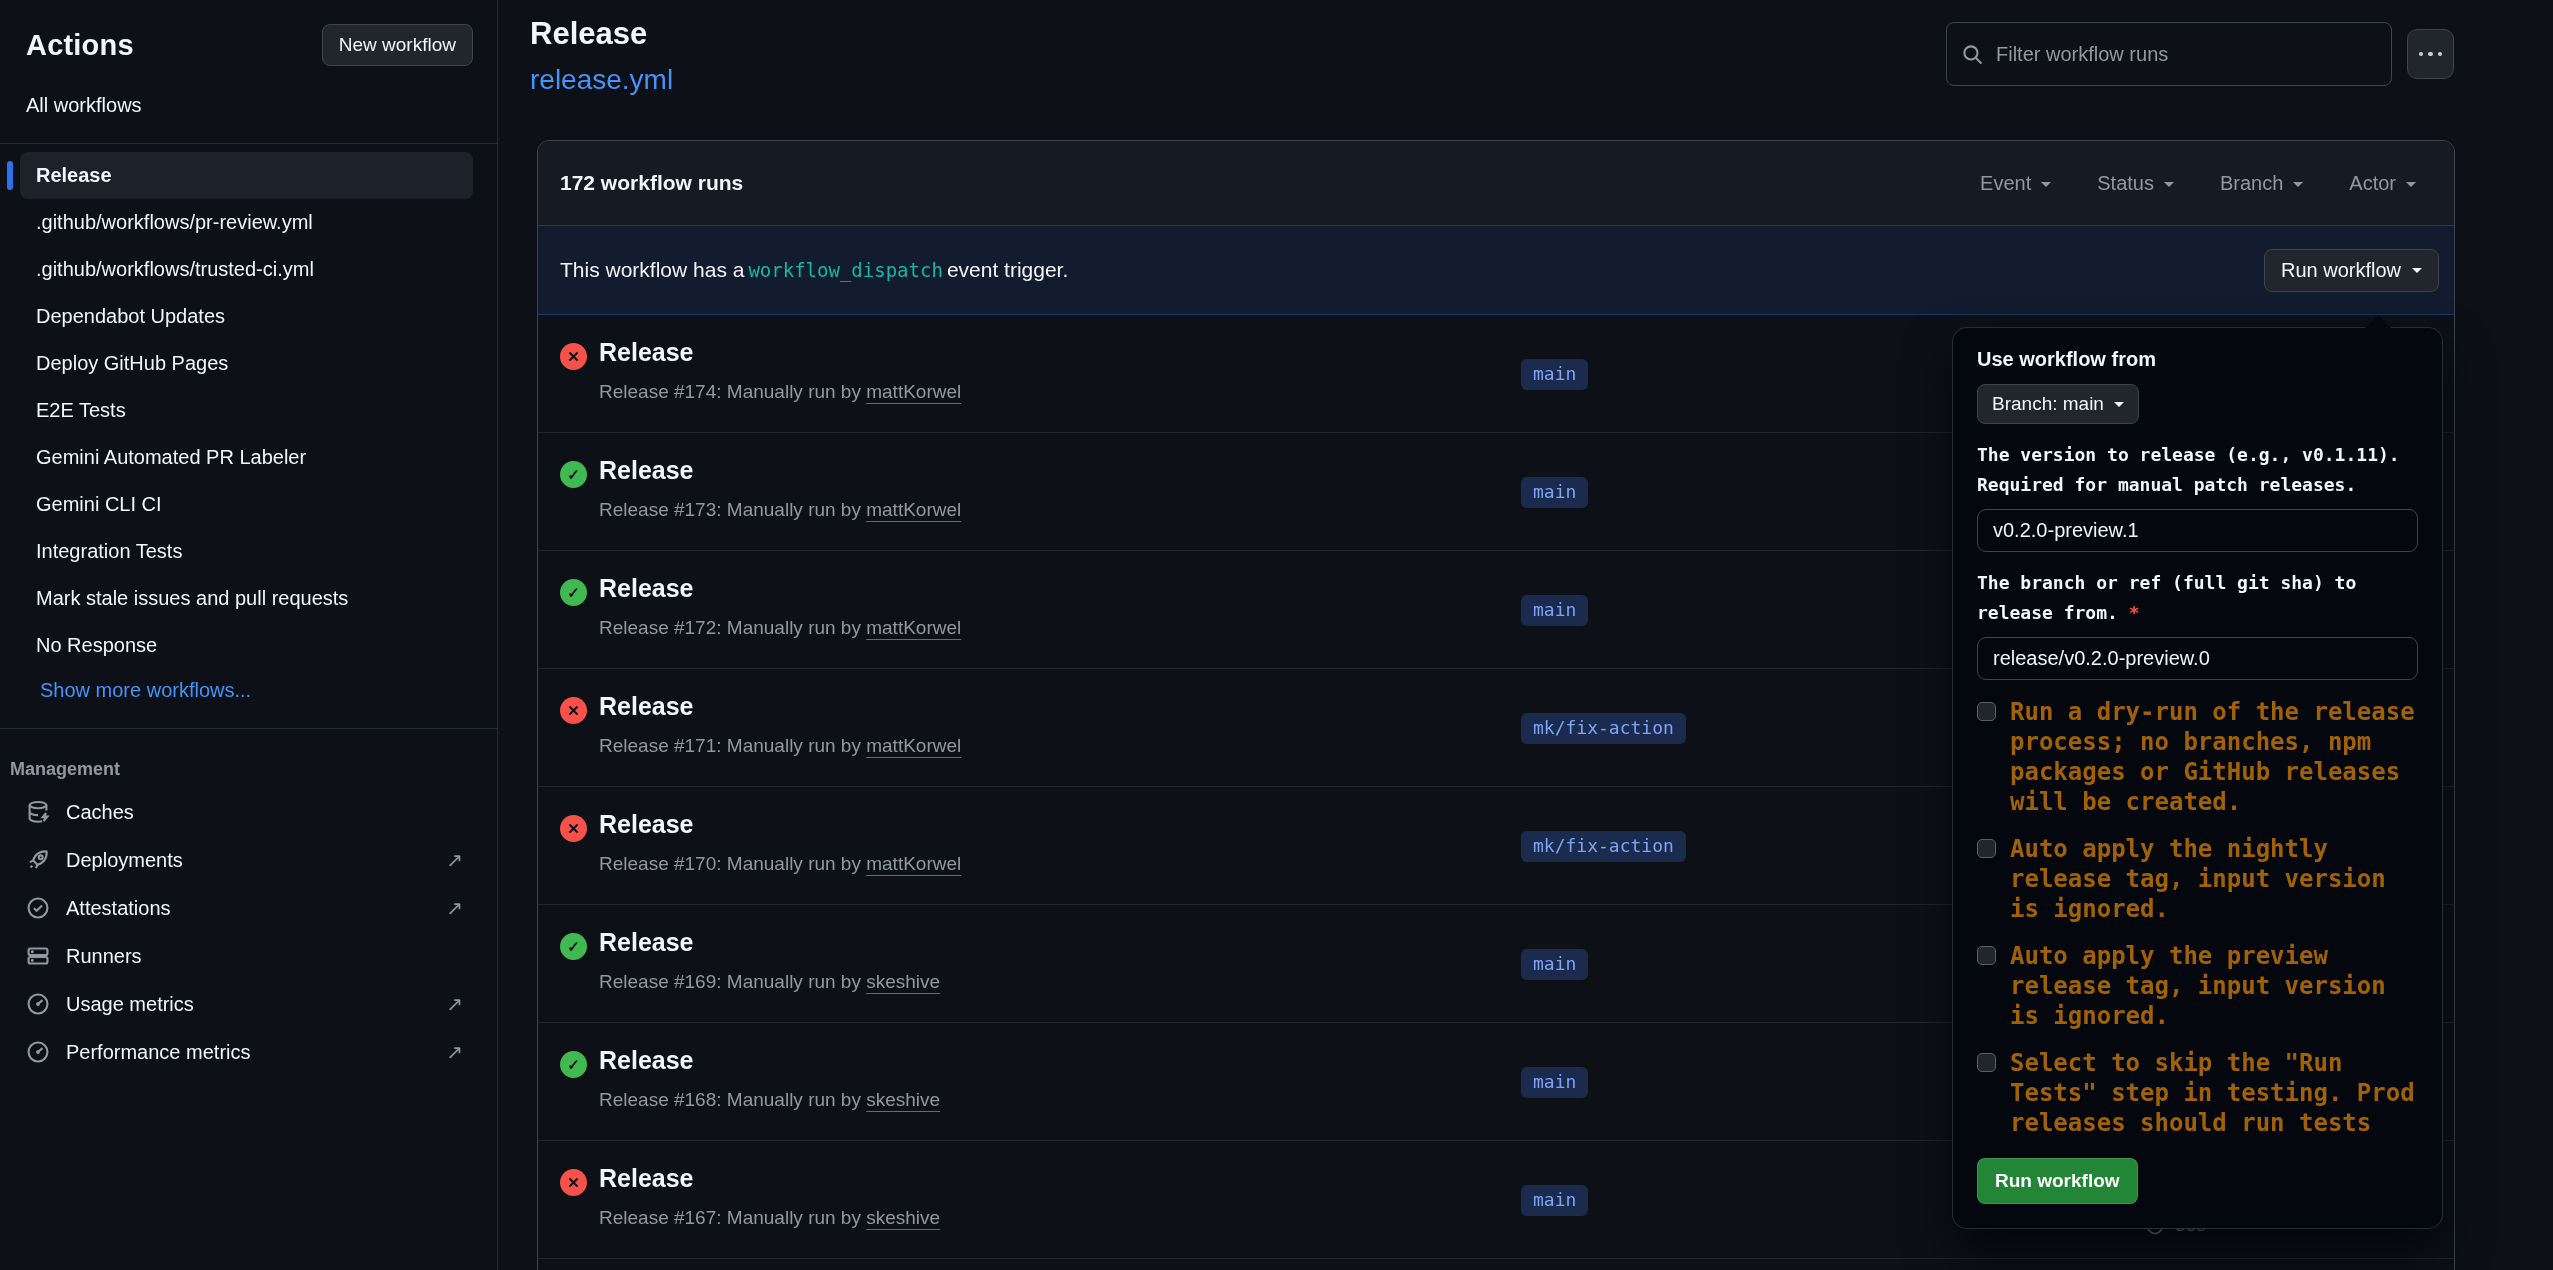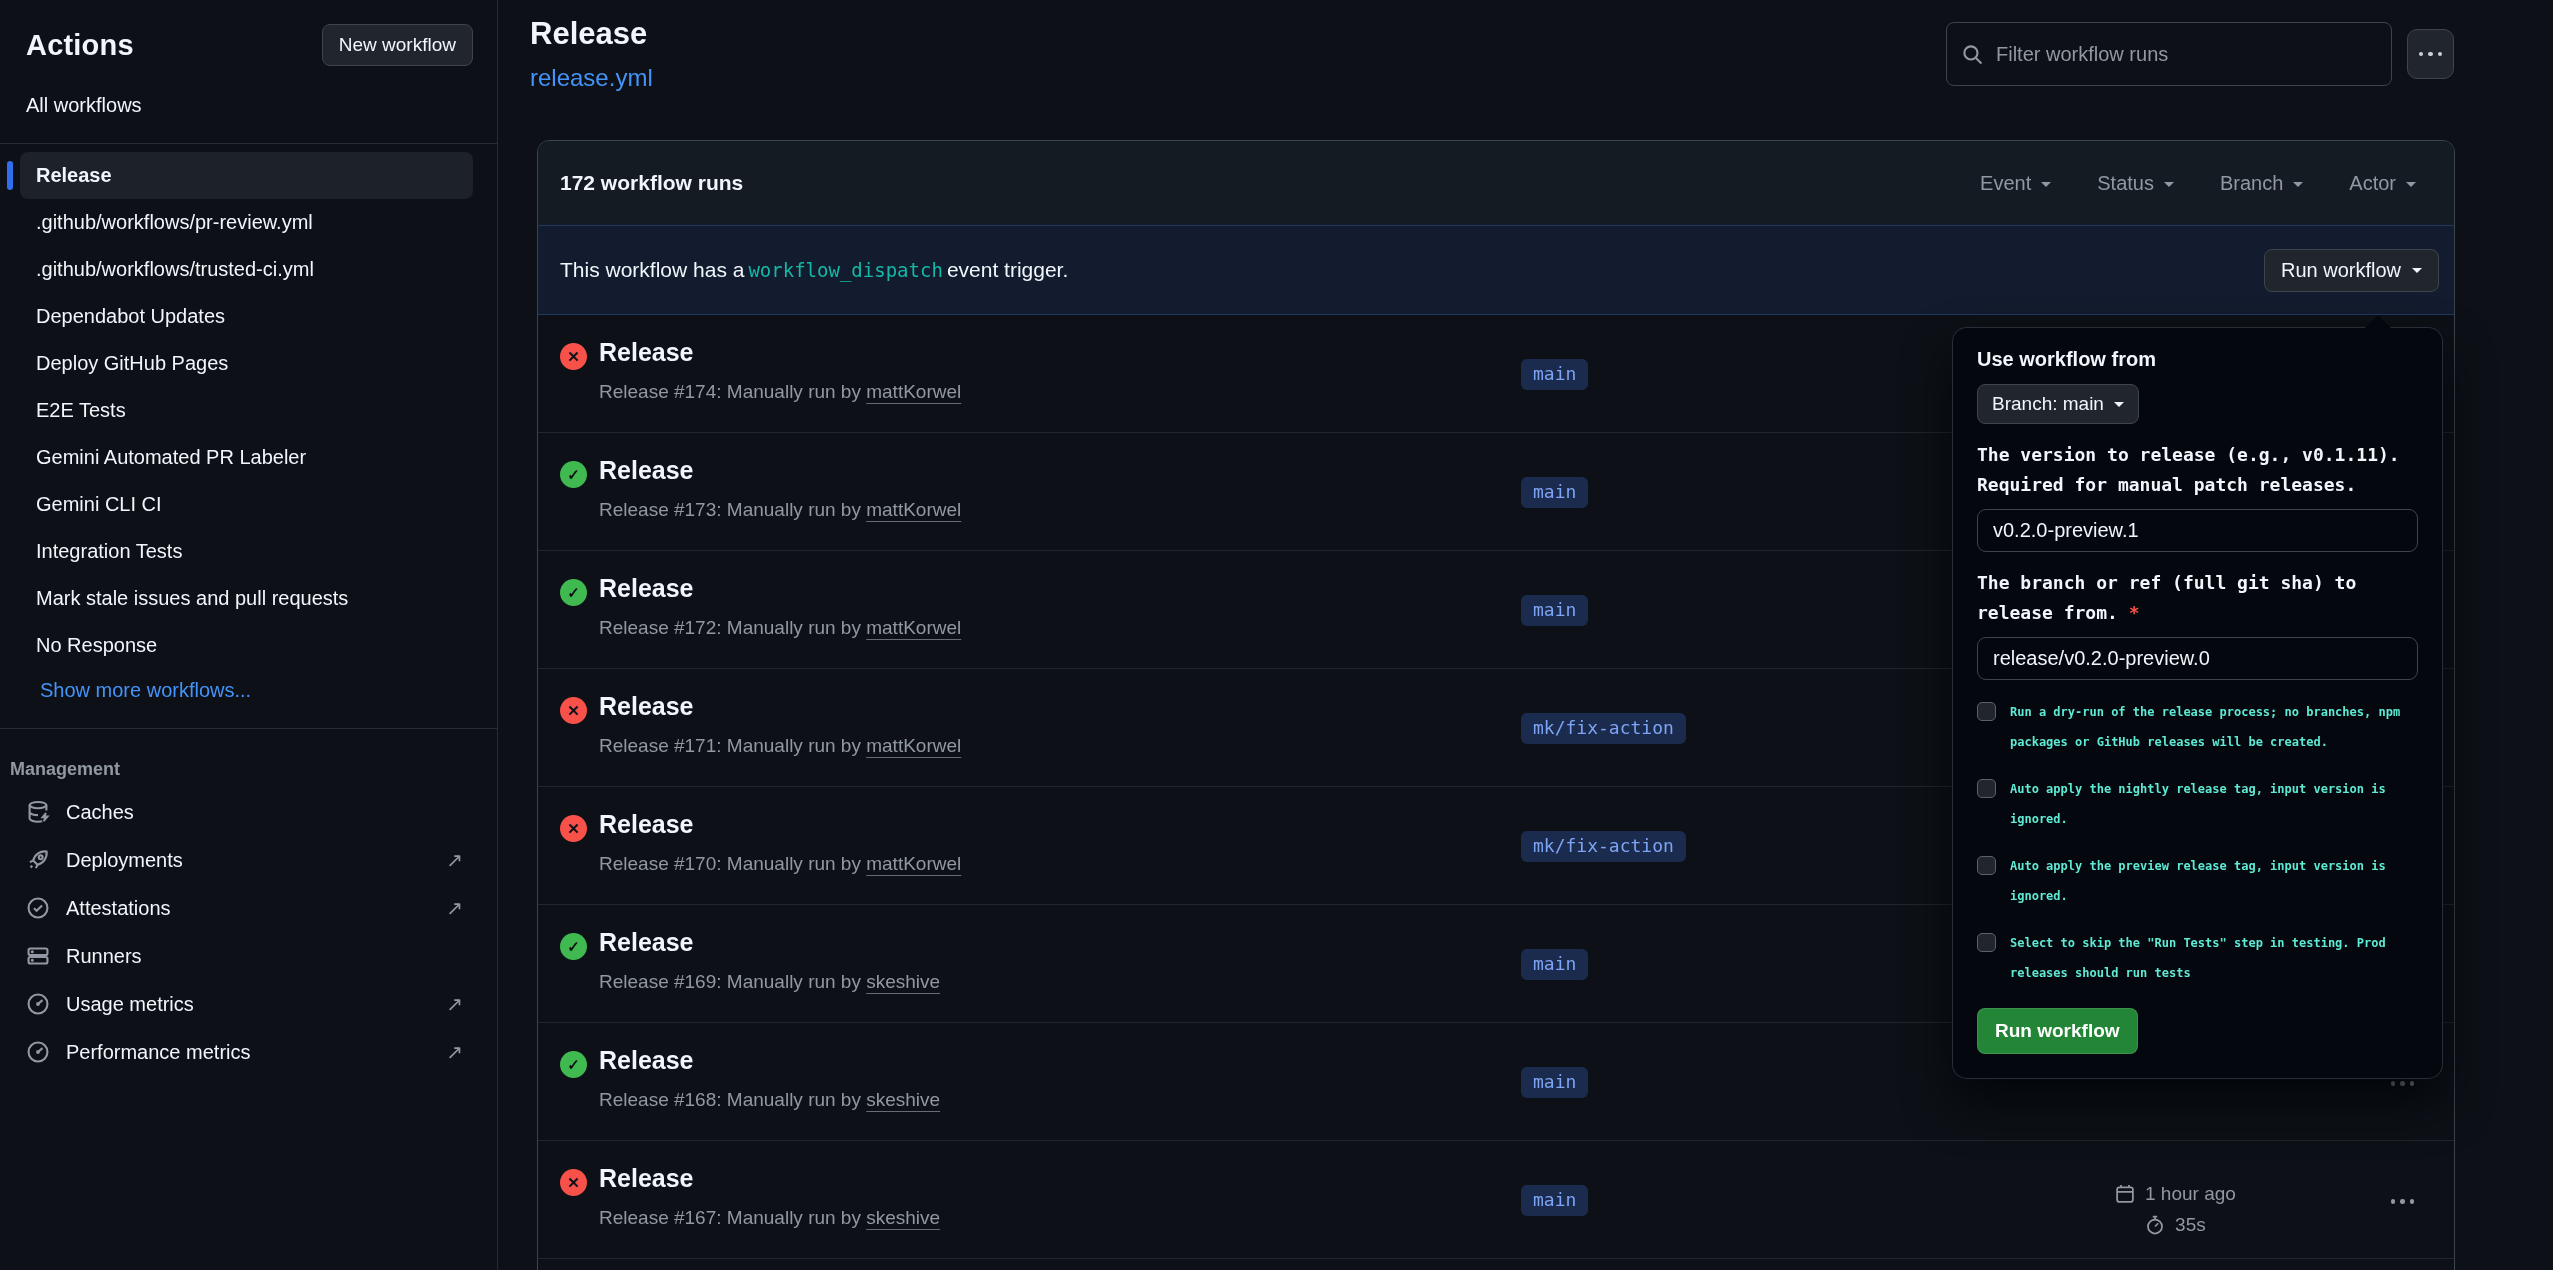--- a/index.html
+++ b/index.html
@@ -39,21 +39,21 @@
   .mgmt-list { padding:8px 24px 0 26px; }
   .mgmt-item { display:flex; align-items:center; gap:16px; height:48px;
     font-size:20px; color:#f0f6fc; text-decoration:none; }
   .mgmt-item .mi-icon { width:24px; height:24px; color:#9198a1; flex:none; display:flex; }
   .mgmt-item .mi-icon svg { width:24px; height:24px; }
   .ext-arrow { margin-left:auto; margin-right:10px; color:#9198a1; font-size:20px; }
 
   
   .main { position:absolute; left:498px; top:0; right:0; height:100%; }
   .main-title { position:absolute; left:32px; top:16px; font-size:31px; font-weight:600; }
-  .file-link { position:absolute; left:32px; top:64px; font-size:24px; color:#4493f8;
+  .file-link { position:absolute; left:32px; top:64px; font-size:28px; color:#4493f8;
     text-decoration:none; }
   .top-controls { position:absolute; top:22px; right:99px; display:flex; gap:15px;
     align-items:center; }
   .filter-box { display:flex; align-items:center; gap:11px; width:446px; height:64px;
     border:1px solid #3d444d; border-radius:8px; padding:0 15px; }
   .filter-box svg { width:21px; height:21px; color:#9198a1; flex:none; }
   .filter-box input { flex:1; background:transparent; border:0; outline:0;
     color:#f0f6fc; font-size:20px; font-family:inherit; min-width:0; }
   .filter-box input::placeholder { color:#9198a1; }
   .kebab-btn { width:47px; height:50px; border-radius:10px; background:#21262d;
@@ -114,21 +114,21 @@
   .branch-btn .caret { color:#f0f6fc; margin-top:5px; }
   .pfield { margin-top:16px; }
   .plabel { margin:0; font-weight:700; font-size:18px; line-height:30px; color:#f0f6fc; }
   .req { color:#f85149; }
   .pinput { margin-top:9px; width:100%; height:43px; background:transparent;
     border:1px solid #3d444d; border-radius:9px; color:#f0f6fc; font-size:20px;
     padding:0 15px; font-family:"Liberation Sans",sans-serif; outline:none; }
   .pcheck { display:flex; gap:14px; margin-top:17px; cursor:pointer; }
   .cbox { flex:none; width:19px; height:19px; border:1px solid #59626c;
     background:#21262d; border-radius:5px; margin-top:5px; }
-  .ctext { font-weight:700; font-size:12px; line-height:30px; color:#5eead4; }
+  .ctext { font-weight:700; font-size:24px; line-height:30px; color:#a16207; }
   .submit-btn { margin-top:20px; background:#238636; border:1px solid rgba(240,246,252,.12);
     color:#ffffff; font-size:19px; font-weight:600; padding:11px 17px; border-radius:8px;
     cursor:pointer; font-family:inherit; }
 </style>
 </head>
 <body>
 
 <div class="app">
 
   <aside class="sidebar">

